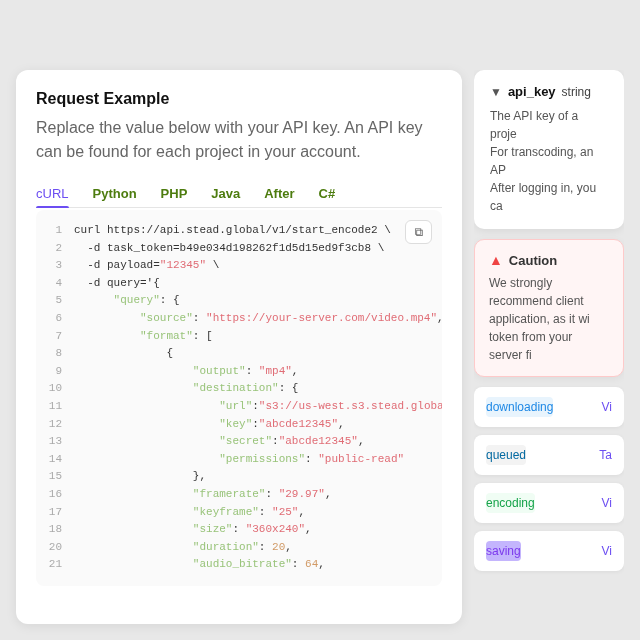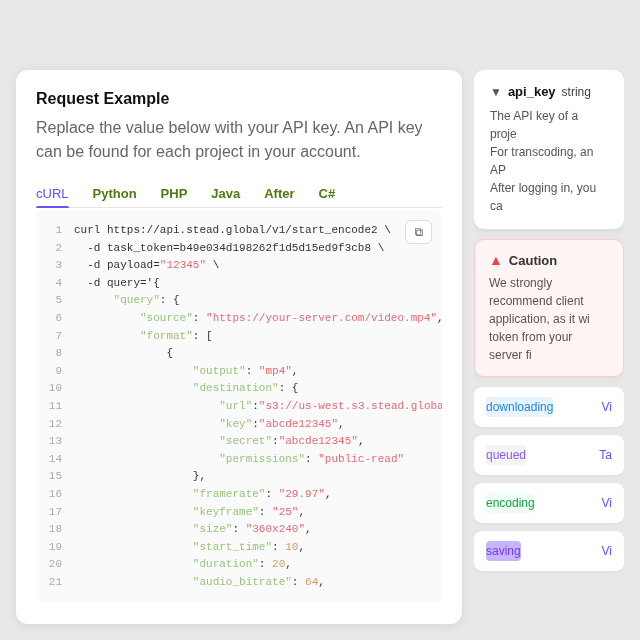--- a/index.html
+++ b/index.html
@@ -225,21 +225,21 @@
 
     .status-badge {
       display: inline-block;
       padding: 3px 0;
       border-radius: 4px;
       font-size: 12px;
       font-weight: 500;
     }
 
     .status-badge.downloading { background: #e8f4fd; color: #1e88e5; }
-    .status-badge.queued { background: #f3f3f3; color: #8b5cf6; }
+    .status-badge.queued { background: #f3f3f3; color: #0369a1; }
     .status-badge.encoding { background: #f0fdf4; color: #16a34a; }
     .status-badge.saving { background: #c4b5fd; color: #7c3aed; }
 
     .status-action {
       font-size: 12px;
       color: #6c4ef2;
       cursor: pointer;
     }
   </style>
 </head>
@@ -328,24 +328,20 @@
         </div>
       <div class="code-line">
           <span class="line-num">17</span>
           <span class="line-content">                  <span class="key">"keyframe"</span>: <span class="str">"25"</span>,</span>
         </div>
       <div class="code-line">
           <span class="line-num">18</span>
           <span class="line-content">                  <span class="key">"size"</span>: <span class="str">"360x240"</span>,</span>
         </div>
       <div class="code-line">
-          <span class="line-num">19</span>
-          <span class="line-content">                  <span class="key">"start_time"</span>: <span class="num">10</span>,</span>
-        </div>
-      <div class="code-line">
           <span class="line-num">20</span>
           <span class="line-content">                  <span class="key">"duration"</span>: <span class="num">20</span>,</span>
         </div>
       <div class="code-line">
           <span class="line-num">21</span>
           <span class="line-content">                  <span class="key">"audio_bitrate"</span>: <span class="num">64</span>,</span>
         </div>
     </div>
   </div>
 

